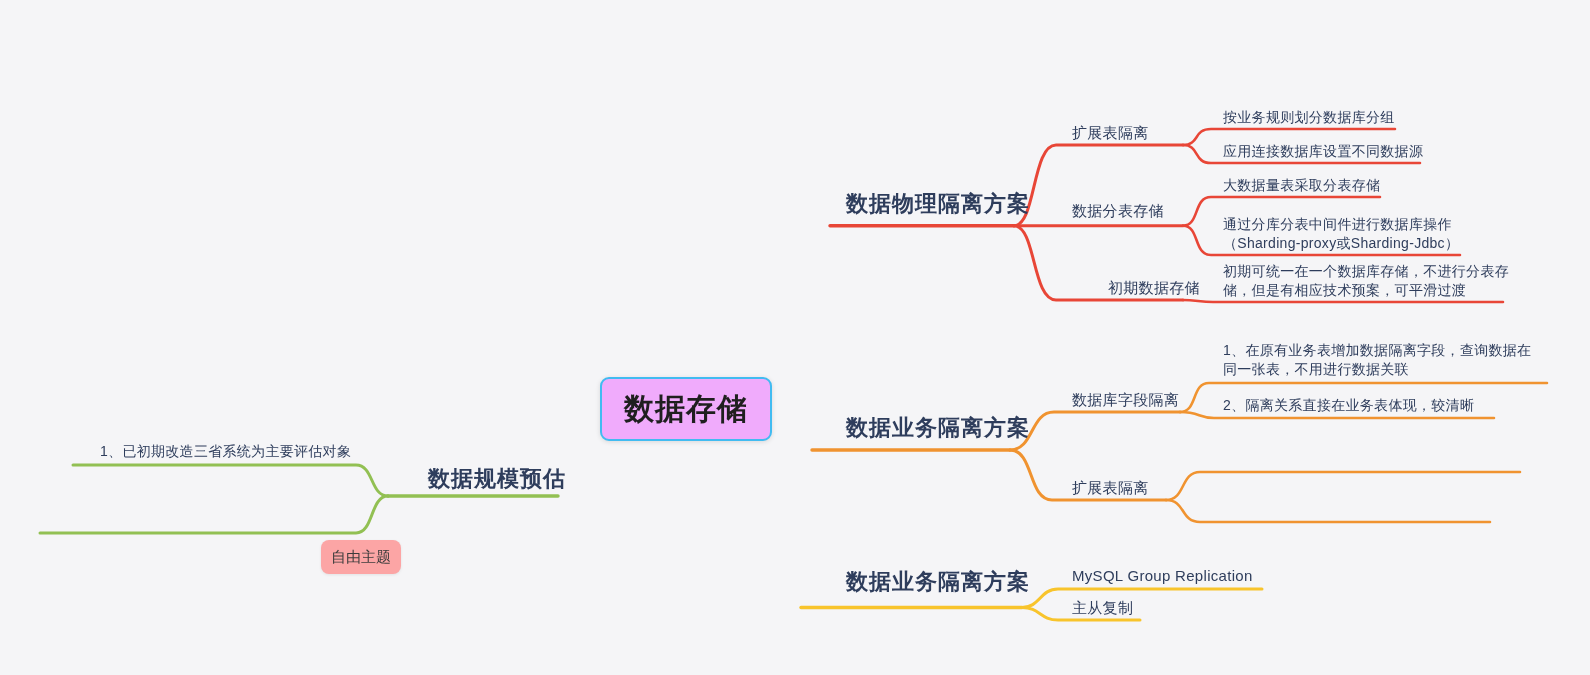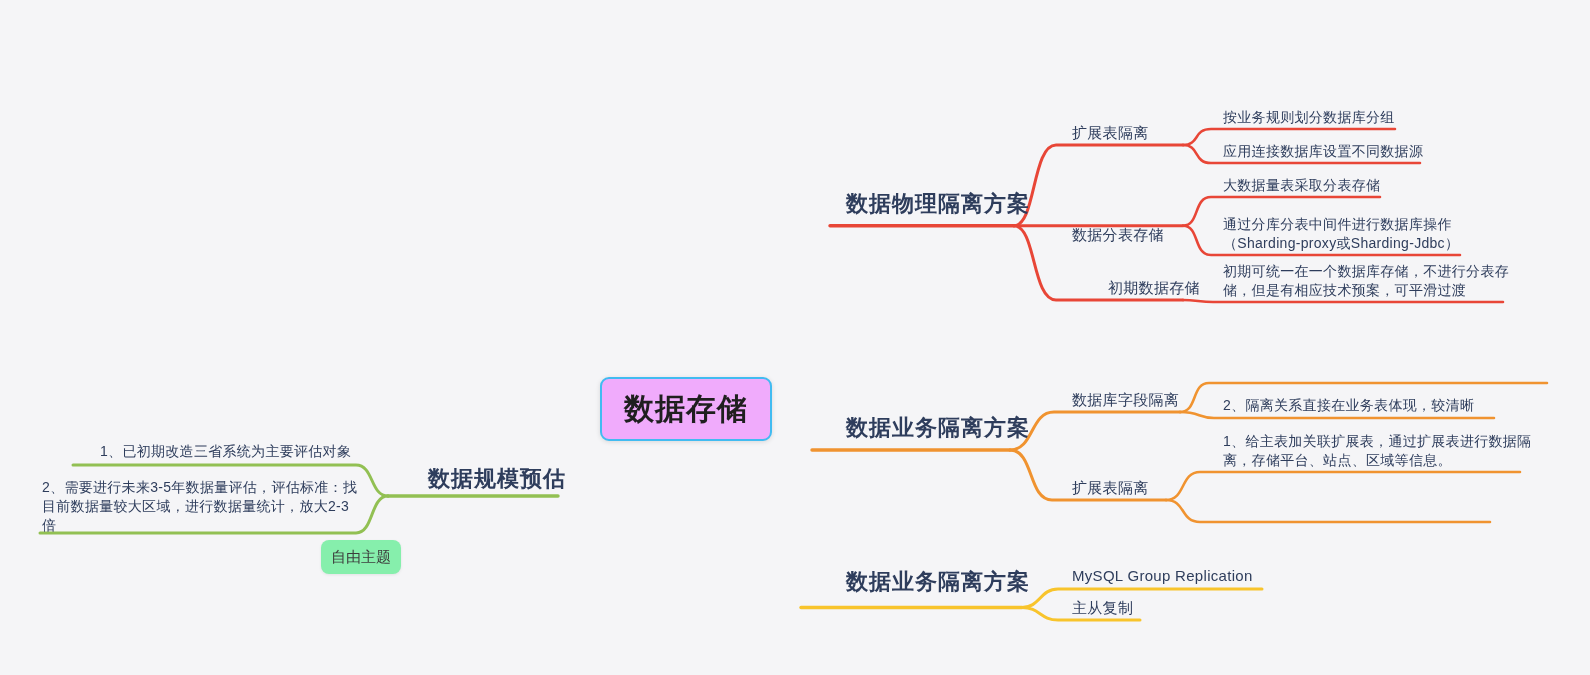--- a/index.html
+++ b/index.html
@@ -8,21 +8,21 @@
   .canvas svg{position:absolute;left:0;top:0;}
   .node{position:absolute;color:#2e3d5c;white-space:nowrap;letter-spacing:.3px;}
   .lbl-main{font-size:22px;font-weight:bold;line-height:23px;letter-spacing:1px;}
   .lbl-sub{font-size:15px;line-height:20px;}
   .lbl-leaf{font-size:14px;line-height:19px;white-space:normal;}
   .root-topic{position:absolute;left:600px;top:377px;width:172px;height:64px;
      background:#f0abfc;border:2.5px solid #41bbf1;border-radius:9px;
      box-shadow:0 1px 5px rgba(0,0,0,.12);display:flex;align-items:center;justify-content:center;
      font-size:30px;font-weight:bold;color:#1f1f1f;letter-spacing:1px;box-sizing:border-box;}
   .free-topic{position:absolute;left:321px;top:540px;width:80px;height:34px;
-     background:#86efac;border-radius:8px;display:flex;align-items:center;justify-content:center;
+     background:#fca5a5;border-radius:8px;display:flex;align-items:center;justify-content:center;
      font-size:15px;color:#3c3c3c;box-shadow:0 1px 3px rgba(0,0,0,.08);}
   path{fill:none;stroke-linecap:round;stroke-linejoin:round;}
   path.trunk{stroke:none;}
   path.l1{stroke-width:3.4;}
   path.l2{stroke-width:3;}
   path.l3{stroke-width:2.6;}
 </style>
 </head>
 <body>
 
@@ -60,35 +60,34 @@
     <path class="l2" d="M 388 496 C 370 496 374 465 356 465 H 73" stroke="#92c053"></path>
     <path class="l2" d="M 388 496 C 370 496 374 533 356 533 H 40" stroke="#92c053"></path>
   </svg>
 
   <div class="root-topic">数据存储</div>
 
   <div class="free-topic">自由主题</div>
 
   <div class="node lbl-main" style="left:846px;top:192px;">数据物理隔离方案</div>
   <div class="node lbl-sub" style="left:1072px;top:123px;">扩展表隔离</div>
-  <div class="node lbl-sub" style="left:1072px;top:201px;margin-top:24px;">数据分表存储</div>
+  <div class="node lbl-sub" style="left:1072px;top:201px;">数据分表存储</div>
   <div class="node lbl-sub" style="left:1072px;top:278px;margin-left:36px;">初期数据存储</div>
   <div class="node lbl-leaf" style="left:1223px;top:108px;width:200px;">按业务规则划分数据库分组</div>
   <div class="node lbl-leaf" style="left:1223px;top:142px;width:220px;">应用连接数据库设置不同数据源</div>
   <div class="node lbl-leaf" style="left:1223px;top:176px;width:180px;">大数据量表采取分表存储</div>
   <div class="node lbl-leaf" style="left:1223px;top:215px;width:255px;">通过分库分表中间件进行数据库操作（Sharding-proxy或Sharding-Jdbc）</div>
   <div class="node lbl-leaf" style="left:1223px;top:262px;width:292px;">初期可统一在一个数据库存储，不进行分表存储，但是有相应技术预案，可平滑过渡</div>
 
   <div class="node lbl-main" style="left:846px;top:416px;">数据业务隔离方案</div>
   <div class="node lbl-sub" style="left:1072px;top:390px;">数据库字段隔离</div>
   <div class="node lbl-sub" style="left:1072px;top:478px;">扩展表隔离</div>
+  <div class="node lbl-leaf" style="left:1223px;top:341px;width:322px;">1、在原有业务表增加数据隔离字段，查询数据在同一张表，不用进行数据关联</div>
   <div class="node lbl-leaf" style="left:1223px;top:396px;width:280px;">2、隔离关系直接在业务表体现，较清晰</div>
-  <div class="node lbl-leaf" style="left:1223px;top:432px;width:322px;">1、给主表加关联扩展表，通过扩展表进行数据隔离，存储平台、站点、区域等信息。</div>
 
   <div class="node lbl-main" style="left:846px;top:570px;">数据业务隔离方案</div>
   <div class="node lbl-sub" style="left:1072px;top:566px;">MySQL Group Replication</div>
   <div class="node lbl-sub" style="left:1072px;top:598px;">主从复制</div>
 
   <div class="node lbl-main" style="left:428px;top:467px;">数据规模预估</div>
   <div class="node lbl-leaf" style="left:100px;top:442px;width:260px;">1、已初期改造三省系统为主要评估对象</div>
-  <div class="node lbl-leaf" style="left:42px;top:478px;width:318px;">2、需要进行未来3-5年数据量评估，评估标准：找目前数据量较大区域，进行数据量统计，放大2-3倍</div>
 
 </div>
 
 </body></html>

